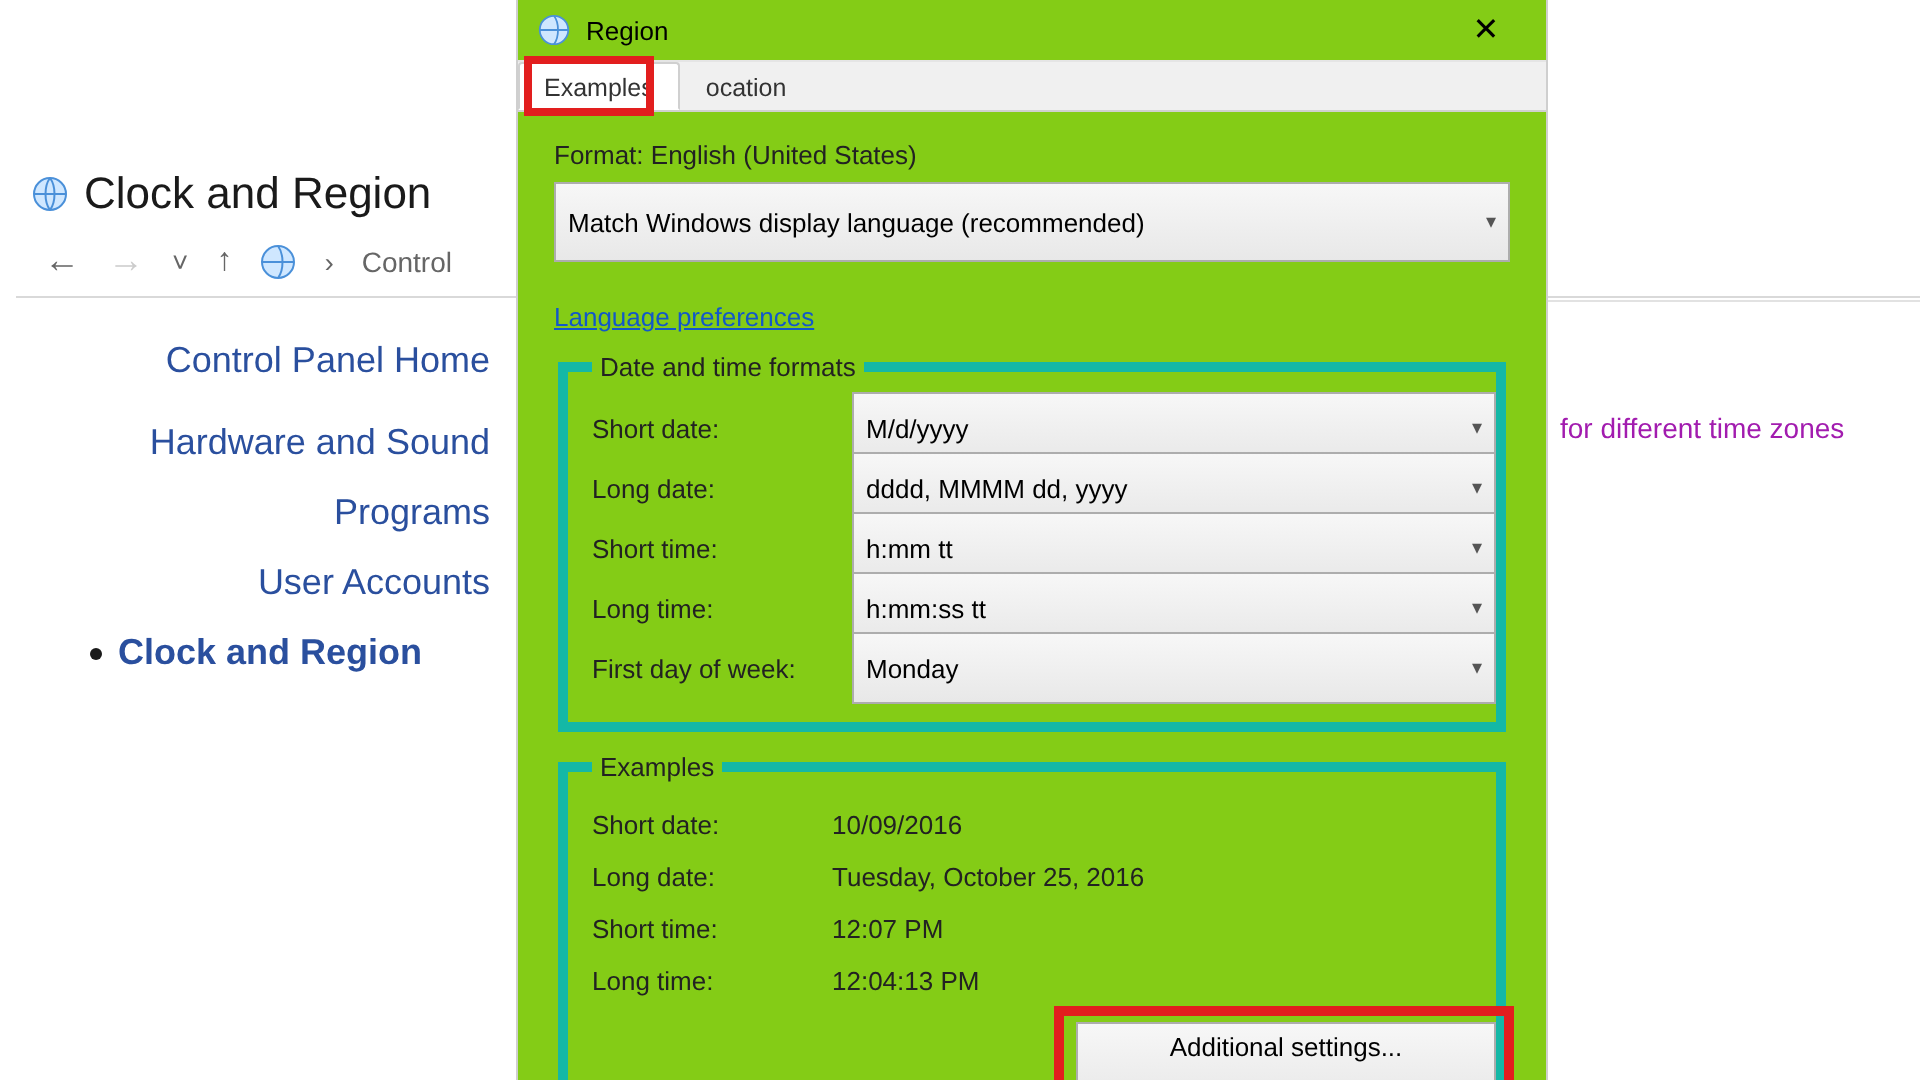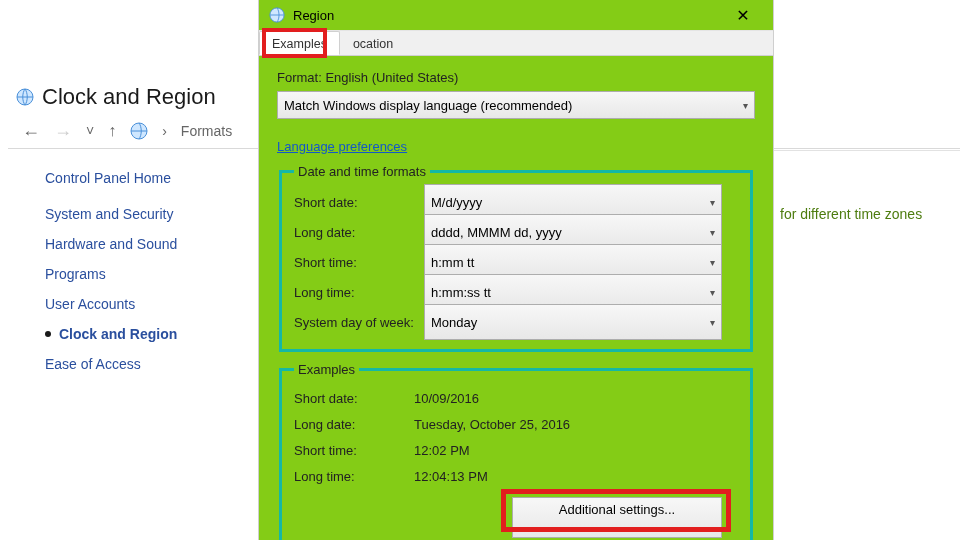--- a/index.html
+++ b/index.html
@@ -8,43 +8,43 @@
   
   .cp-header { position:absolute; left:16px; top:84px; display:flex; align-items:center; gap:8px; }
   .cp-header .globe { width:18px; height:18px; }
   .cp-title { font-size:22px; color:#1a1a1a; }
   .cp-nav { position:absolute; left:22px; top:120px; display:flex; align-items:center; gap:14px; color:#666; }
   .cp-nav .chev { font-size:14px; color:#666; }
   .cp-nav .globe-sm { width:18px; height:18px; }
   .cp-nav .crumb { font-size:14px; }
   .cp-nav-line { position:absolute; left:8px; right:0; top:148px; border-top:1px solid #d9d9d9; }
   .cp-sidebar { position:absolute; left:45px; top:170px; width:200px; }
-  .cp-sidebar a { display:block; color:#2a4f9e; margin-bottom:14px; cursor:pointer; font-size:14px; }
+  .cp-sidebar a { display:block; color:#2a4f9e; margin-bottom:14px; cursor:pointer; font-size:18px;text-align:right; }
   .cp-sidebar .bullet-row { display:flex; align-items:center; gap:8px; margin-bottom:14px;}
   .cp-sidebar .bullet { width:6px; height:6px; background:#1a1a1a; border-radius:50%; }
   .cp-sidebar .bold { font-weight:600; color:#2a4f9e; }
-  .cp-link-right { position:absolute; left:780px; top:206px; color:#4d7c0f; font-size:14px; cursor:pointer; }
+  .cp-link-right { position:absolute; left:780px; top:206px; color:#a21caf; font-size:14px; cursor:pointer; }
   .cp-right-line { position:absolute; left:768px; right:0; top:150px; border-top:1px solid #e2e2e2; }
 
   
   .dlg { position:absolute; left:258px; top:0; width:516px; height:540px; background:#84cc16; border-left:1px solid #cfcfcf; border-right:1px solid #cfcfcf; }
   .dlg-title { height:30px; display:flex; align-items:center; padding:0 10px; gap:8px; }
   .dlg-title .globe-sm { width:16px; height:16px; }
   .dlg-title-text { font-size:13px; }
   .dlg-close { margin-left:auto; font-size:16px; width:40px; text-align:center; cursor:pointer; }
   .tabstrip { position:relative; height:26px; background:#f0f0f0; border-bottom:1px solid #d0d0d0; border-top:1px solid #e5e5e5; display:flex; align-items:flex-end; }
   .tab { height:24px; padding:0 12px; line-height:24px; font-size:12.5px; color:#333; cursor:pointer; border:1px solid transparent; }
   .tab.active { background:#fff; border:1px solid #d0d0d0; border-bottom:1px solid #fff; border-top-left-radius:2px; border-top-right-radius:2px; }
   .tab-highlight { position:absolute; left:3px; top:-3px; width:65px; height:30px; border:4px solid #e21e1e; pointer-events:none; }
   .dlg-body { padding:14px 18px 10px 18px; }
   .lbl { color:#222; margin-bottom:6px; display:block; }
-  .select { width:100%; height:28px; border:1px solid #adadad; background:linear-gradient(#f7f7f7,#e8e8e8); padding:0 6px; display:flex; align-items:center; position:relative; cursor:pointer; }
+  .select { width:100%; height:40px; border:1px solid #adadad; background:linear-gradient(#f7f7f7,#e8e8e8); padding:0 6px; display:flex; align-items:center; position:relative; cursor:pointer; }
   .select .caret { position:absolute; right:6px; font-size:10px; color:#555; }
   .link { color:#1258c9; text-decoration:underline; cursor:pointer; margin-top:20px; display:inline-block; }
-  fieldset { border:3px solid #14b8a6; margin-top:10px; padding:8px 28px 12px 12px; }
+  fieldset { border:5px solid #14b8a6; margin-top:10px; padding:8px 0 12px 12px; }
   legend { padding:0 4px; color:#222; font-size:13px; }
   .row { display:flex; align-items:center; height:30px; }
   .row .k { width:130px; color:#222; font-size:13px; }
   .row .sel { flex:1; }
   .sel .select { height:36px; }
   .exrow { display:flex; height:26px; align-items:center;}
   .exrow .k { width:120px; color:#222; }
   .exrow .v { color:#222; }
   .btn { height:41px; width:210px; border:1px solid #adadad; background:linear-gradient(#f7f7f7,#e8e8e8); text-align:center; line-height:24px; cursor:pointer; }
   .btn-wrap { display:flex; justify-content:flex-end; margin-top:8px; position:relative; }
@@ -70,36 +70,34 @@
   <span style="color:#ccc;font-size:18px;">→</span>
   <span class="chev" style="cursor:pointer;">˅</span>
   <span style="font-size:16px;cursor:pointer;">↑</span>
   <span class="globe-sm">
     <svg width="18" height="18" viewBox="0 0 18 18">
         <circle cx="9" cy="9" r="8" fill="#cfe7ff" stroke="#4a90d9"></circle>
         <path d="M1 9h16M9 1c3 4 3 12 0 16" stroke="#4a90d9" fill="none"></path>
       </svg>
   </span>
   <span class="chev">›</span>
-  <span class="crumb" style="cursor:pointer;">Formats</span>
+  <span class="crumb" style="cursor:pointer;">Control</span>
 </div>
 <div class="cp-nav-line"></div>
 
 <div class="cp-sidebar">
   <a>Control Panel Home</a>
   <div style="height:6px;"></div>
-  <a>System and Security</a>
   <a>Hardware and Sound</a>
   <a>Programs</a>
   <a>User Accounts</a>
   <div class="bullet-row">
     <span class="bullet"></span>
     <a class="bold" style="margin:0;">Clock and Region</a>
   </div>
-  <a>Ease of Access</a>
 </div>
 
 <div class="cp-right-line"></div>
 <span class="cp-link-right">for different time zones</span>
 
 <div class="dlg">
   <div class="dlg-title">
     <span class="globe-sm">
       <svg width="16" height="16" viewBox="0 0 18 18">
           <circle cx="9" cy="9" r="8" fill="#cfe7ff" stroke="#4a90d9"></circle>
@@ -154,21 +152,21 @@
       <div class="row">
         <span class="k">Long time:</span>
         <div class="sel">
             <div class="select">
               <span>h:mm:ss tt</span>
               <span class="caret">▾</span>
             </div>
           </div>
       </div>
       <div class="row">
-        <span class="k">System day of week:</span>
+        <span class="k">First day of week:</span>
         <div class="sel">
             <div class="select">
               <span>Monday</span>
               <span class="caret">▾</span>
             </div>
           </div>
       </div>
     </fieldset>
 
     <fieldset>
@@ -176,21 +174,21 @@
       <div class="exrow">
           <span class="k">Short date:</span>
           <span class="v">10/09/2016</span>
         </div>
       <div class="exrow">
           <span class="k">Long date:</span>
           <span class="v">Tuesday, October 25, 2016</span>
         </div>
       <div class="exrow">
           <span class="k">Short time:</span>
-          <span class="v">12:02 PM</span>
+          <span class="v">12:07 PM</span>
         </div>
       <div class="exrow">
           <span class="k">Long time:</span>
           <span class="v">12:04:13 PM</span>
         </div>
       <div class="btn-wrap">
         <div class="btn">Additional settings...</div>
         <div class="btn-highlight"></div>
       </div>
     </fieldset>

